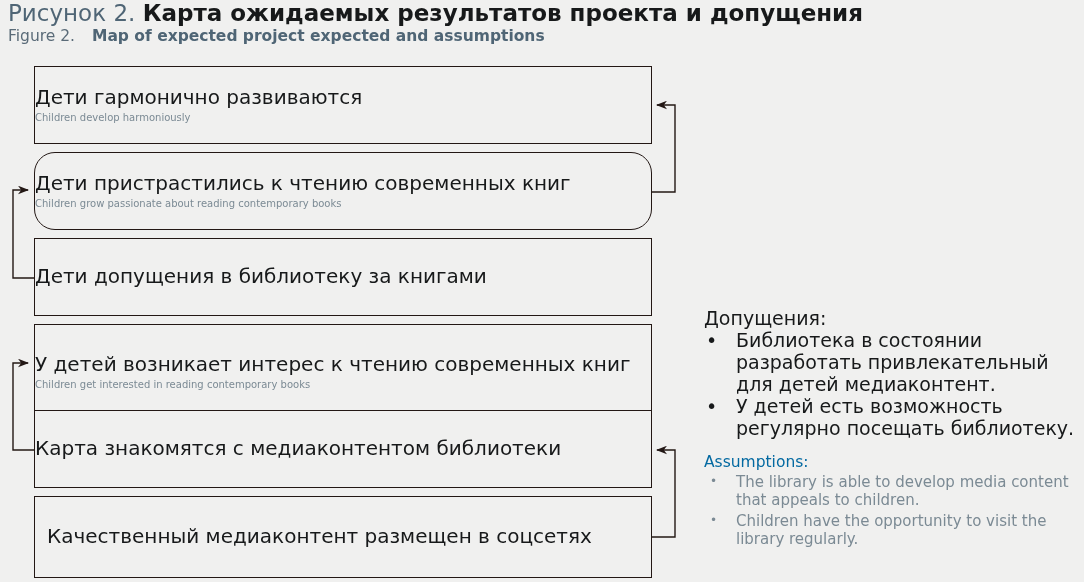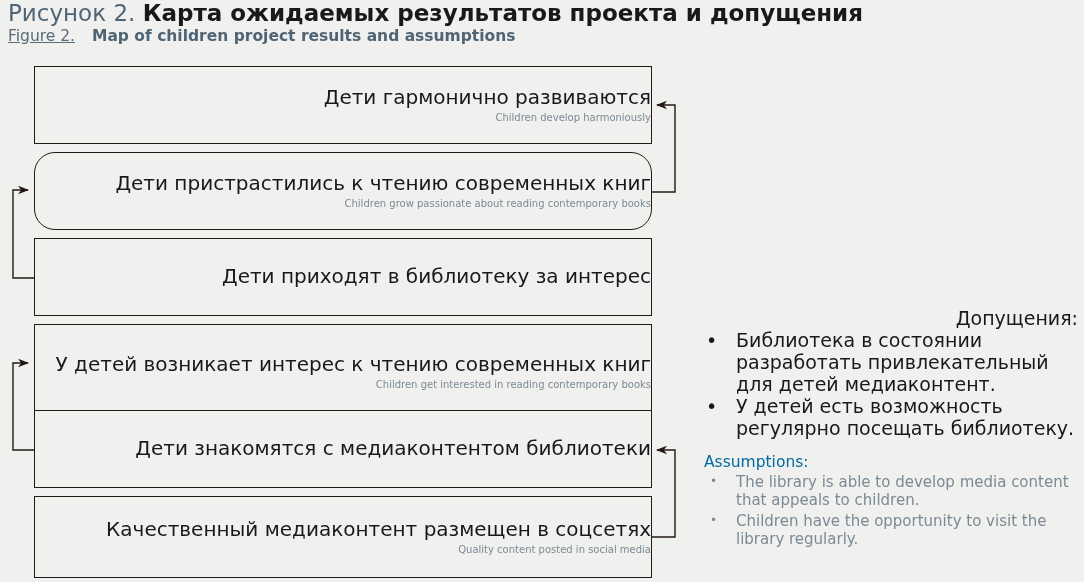--- a/index.html
+++ b/index.html
@@ -16,21 +16,21 @@
     -webkit-font-smoothing: antialiased;
   }
 
   
   #caption { position: absolute; left: 8px; top: 2px; width: 720px; }
   .cap-line { white-space: nowrap; line-height: 1.0; }
   .cap-line.ru { font-size: 23px; margin-bottom: 4px; }
   .cap-line.en { font-size: 15.5px; }
   .cap-prefix-ru { color: #4f6575; font-weight: 400; }
   .cap-title-ru  { color: #17191a; font-weight: 700; }
-  .cap-prefix-en { color: #5a6b78; font-weight: 400; text-decoration: underline; }
+  .cap-prefix-en { color: #5a6b78; font-weight: 400; }
   .cap-title-en  { color: #4f6575; font-weight: 700; padding-left: 12px; }
 
   
   #diagram {
     position: absolute;
     left: 0; top: 0;
     width: 1084px; height: 582px;
   }
   #connectors {
     position: absolute; left: 0; top: 0;
@@ -39,21 +39,21 @@
   }
 
   .node {
     position: absolute;
     left: 34px;
     width: 618px;
     border: 1.4px solid #231815;
     background: #f0f0ef;
     display: flex;
     flex-direction: column;
-    align-items: flex-end;
+    align-items: flex-start;
     justify-content: center;
     text-align: center;
   }
   .node .ru {
     color: #17191a;
     font-size: 20px;
     line-height: 1.08;
     white-space: nowrap;
   }
   .node .en {
@@ -69,21 +69,20 @@
     position: absolute;
     left: 700px;
     top: 308px;
     width: 378px;
   }
   .as-head-ru {
     color: #17191a;
     font-size: 19px;
     line-height: 1.12;
     margin-left: 4px;
-    text-align: right;
   }
   .as-list-ru { list-style: none; margin: 0; padding: 0; }
   .as-list-ru li {
     position: relative;
     color: #17191a;
     font-size: 19px;
     line-height: 1.14;
     padding-left: 36px;
     margin-top: 1px;
   }
@@ -121,21 +120,21 @@
 </head>
 <body>
 
 <div id="caption">
   <div class="cap-line ru">
     <span class="cap-prefix-ru">Рисунок 2.</span>
     <span class="cap-title-ru">Карта ожидаемых результатов проекта и допущения</span>
   </div>
   <div class="cap-line en">
     <span class="cap-prefix-en">Figure 2.</span>
-    <span class="cap-title-en">Map of children project results and assumptions</span>
+    <span class="cap-title-en">Map of expected project expected and assumptions</span>
   </div>
 </div>
 
 <div id="diagram">
 
   <svg id="connectors" viewBox="0 0 1084 582" width="1084" height="582" aria-hidden="true">
     <defs>
       <marker id="arrowR" markerWidth="11" markerHeight="9" refX="10" refY="4.5" orient="auto" markerUnits="userSpaceOnUse">
         <path d="M0,0.2 L11,4.5 L0,8.8 L3.2,4.5 Z" fill="#231815"></path>
       </marker>
@@ -160,35 +159,34 @@
     <div class="ru">Дети гармонично развиваются</div>
     <div class="en">Children develop harmoniously</div>
   </div>
 
   <div class="node" style="top:152px;height:78px;border-radius:21px;">
     <div class="ru">Дети пристрастились к чтению современных книг</div>
     <div class="en">Children grow passionate about reading contemporary books</div>
   </div>
 
   <div class="node" style="top:238px;height:78px;">
-    <div class="ru">Дети приходят в библиотеку за интерес</div>
+    <div class="ru">Дети допущения в библиотеку за книгами</div>
   </div>
 
   <div class="node" style="top:324px;height:96px;">
     <div class="ru">У детей возникает интерес к чтению современных книг</div>
     <div class="en">Children get interested in reading contemporary books</div>
   </div>
 
   <div class="node" style="top:410px;height:78px;">
-    <div class="ru">Дети знакомятся с медиаконтентом библиотеки</div>
+    <div class="ru">Карта знакомятся с медиаконтентом библиотеки</div>
   </div>
 
   <div class="node" style="top:496px;height:82px;padding-left:12px;">
     <div class="ru">Качественный медиаконтент размещен в соцсетях</div>
-    <div class="en">Quality content posted in social media</div>
   </div>
 </div>
 
 <div id="assumptions">
   <div class="as-head-ru">Допущения:</div>
 
   <ul class="as-list-ru">
     <li>
       <span class="bullet">•</span>
       <span>Библиотека в состоянии<br>разработать привлекательный<br>для детей медиаконтент.</span>

